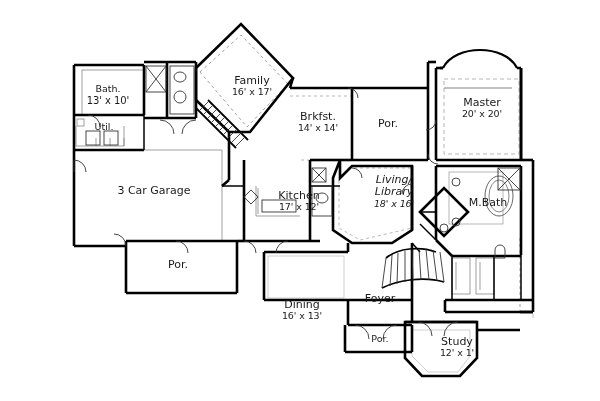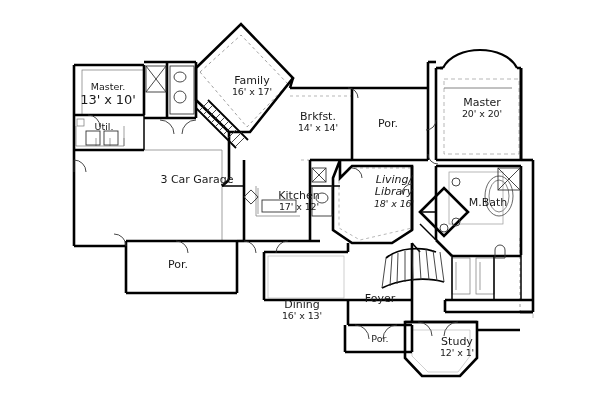--- a/index.html
+++ b/index.html
@@ -34,21 +34,21 @@
   .room-label .nm {
     display: block;
     font-size: 11px;
   }
   .room-label .dim {
     display: block;
     font-size: 9.5px;
     letter-spacing: -0.1px;
   }
   .room-label.small .nm { font-size: 9.5px; }
-  .room-label.small .dim { font-size: 13px; }
+  .room-label.small .dim { font-size: 10px; }
   .room-label.two-line .nm { font-size: 11px; }
 </style>
 </head>
 <body>
 
 <div id="plan-root">
 
   <svg id="plan-svg" viewBox="0 0 600 401">
 
     <g fill="none" stroke="#000000" stroke-width="1" stroke-dasharray="5,3">
@@ -291,21 +291,21 @@
       <path d="M292,252 L316,252"></path>
       <path d="M405,336 L405,354"></path>
       <path d="M477,336 L477,354"></path>
       <path d="M426,376 L456,376"></path>
       <path d="M444,88 L512,88" stroke="#666" stroke-width="0.8"></path>
     </g>
 
   </svg>
 
   <div class="room-label small" style="left:108px; top:95px; transform:translate(-50%,-50%);">
-    <span class="nm">Master.</span>
+    <span class="nm">Bath.</span>
     <span class="dim">13' x 10'</span>
   </div>
 
   <div class="room-label small" style="left:104px; top:127px; transform:translate(-50%,-50%);">
     <span class="nm">Util.</span>
   </div>
 
   <div class="room-label" style="left:252px; top:86px; transform:translate(-50%,-50%);">
     <span class="nm">Family</span>
     <span class="dim">16' x 17'</span>
@@ -318,21 +318,21 @@
 
   <div class="room-label" style="left:388px; top:124px; transform:translate(-50%,-50%);">
     <span class="nm">Por.</span>
   </div>
 
   <div class="room-label" style="left:482px; top:108px; transform:translate(-50%,-50%);">
     <span class="nm">Master</span>
     <span class="dim">20' x 20'</span>
   </div>
 
-  <div class="room-label" style="left:154px; top:180px; transform:translate(-50%,-50%);margin-left:43px;">
+  <div class="room-label" style="left:154px; top:191px; transform:translate(-50%,-50%);">
     <span class="nm">3 Car Garage</span>
   </div>
 
   <div class="room-label" style="left:267px; top:201px; transform:translate(-50%,-50%);margin-left:32px;">
     <span class="nm">Kitchen</span>
     <span class="dim">17' x 12'</span>
   </div>
 
   <div class="room-label two-line" style="left:394px; top:192px; transform:translate(-50%,-50%);font-style:italic;">
     <span class="nm">Living/</span>

